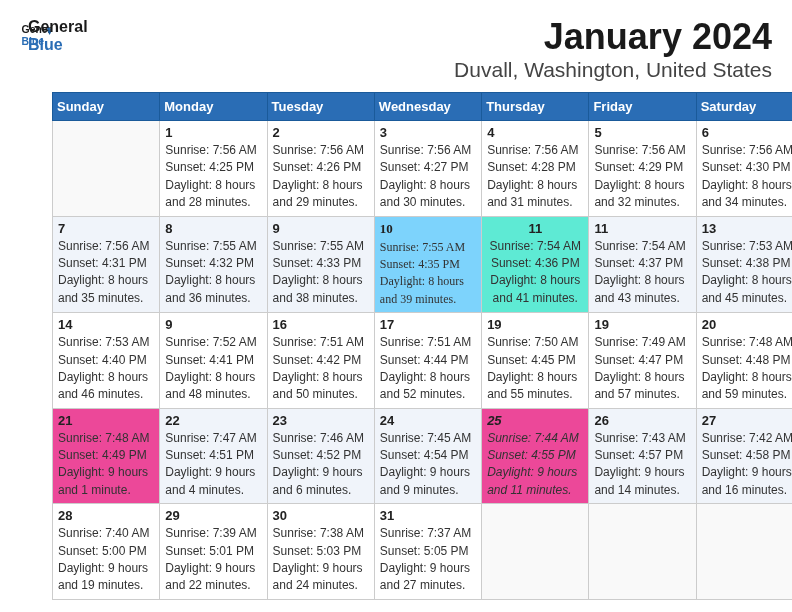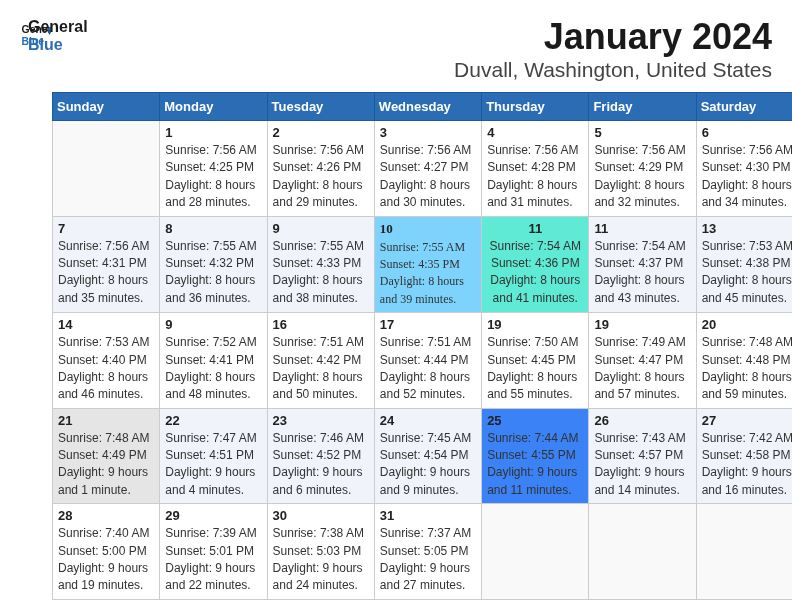--- a/index.html
+++ b/index.html
@@ -195,37 +195,37 @@
         <td>
           <span class="day-number">19</span>
           <div class="cell-text">Sunrise: 7:49 AM<br>Sunset: 4:47 PM<br>Daylight: 8 hours and 57 minutes.</div>
         </td>
         <td>
           <span class="day-number">20</span>
           <div class="cell-text">Sunrise: 7:48 AM<br>Sunset: 4:48 PM<br>Daylight: 8 hours and 59 minutes.</div>
         </td>
       </tr>
       <tr>
-        <td style="background: #e5e5e5;">
+        <td style="background: #ec4899;">
           <span class="day-number">21</span>
           <div class="cell-text">Sunrise: 7:48 AM<br>Sunset: 4:49 PM<br>Daylight: 9 hours and 1 minute.</div>
         </td>
         <td style="background: rgb(240, 244, 250);">
           <span class="day-number">22</span>
           <div class="cell-text">Sunrise: 7:47 AM<br>Sunset: 4:51 PM<br>Daylight: 9 hours and 4 minutes.</div>
         </td>
         <td style="background: rgb(240, 244, 250);">
           <span class="day-number">23</span>
           <div class="cell-text">Sunrise: 7:46 AM<br>Sunset: 4:52 PM<br>Daylight: 9 hours and 6 minutes.</div>
         </td>
         <td style="background: rgb(240, 244, 250);">
           <span class="day-number">24</span>
           <div class="cell-text">Sunrise: 7:45 AM<br>Sunset: 4:54 PM<br>Daylight: 9 hours and 9 minutes.</div>
         </td>
-        <td style="background: #3b82f6;">
+        <td style="background: #ec4899; font-style: italic;">
           <span class="day-number">25</span>
           <div class="cell-text">Sunrise: 7:44 AM<br>Sunset: 4:55 PM<br>Daylight: 9 hours and 11 minutes.</div>
         </td>
         <td style="background: rgb(240, 244, 250);">
           <span class="day-number">26</span>
           <div class="cell-text">Sunrise: 7:43 AM<br>Sunset: 4:57 PM<br>Daylight: 9 hours and 14 minutes.</div>
         </td>
         <td style="background: rgb(240, 244, 250);">
           <span class="day-number">27</span>
           <div class="cell-text">Sunrise: 7:42 AM<br>Sunset: 4:58 PM<br>Daylight: 9 hours and 16 minutes.</div>

